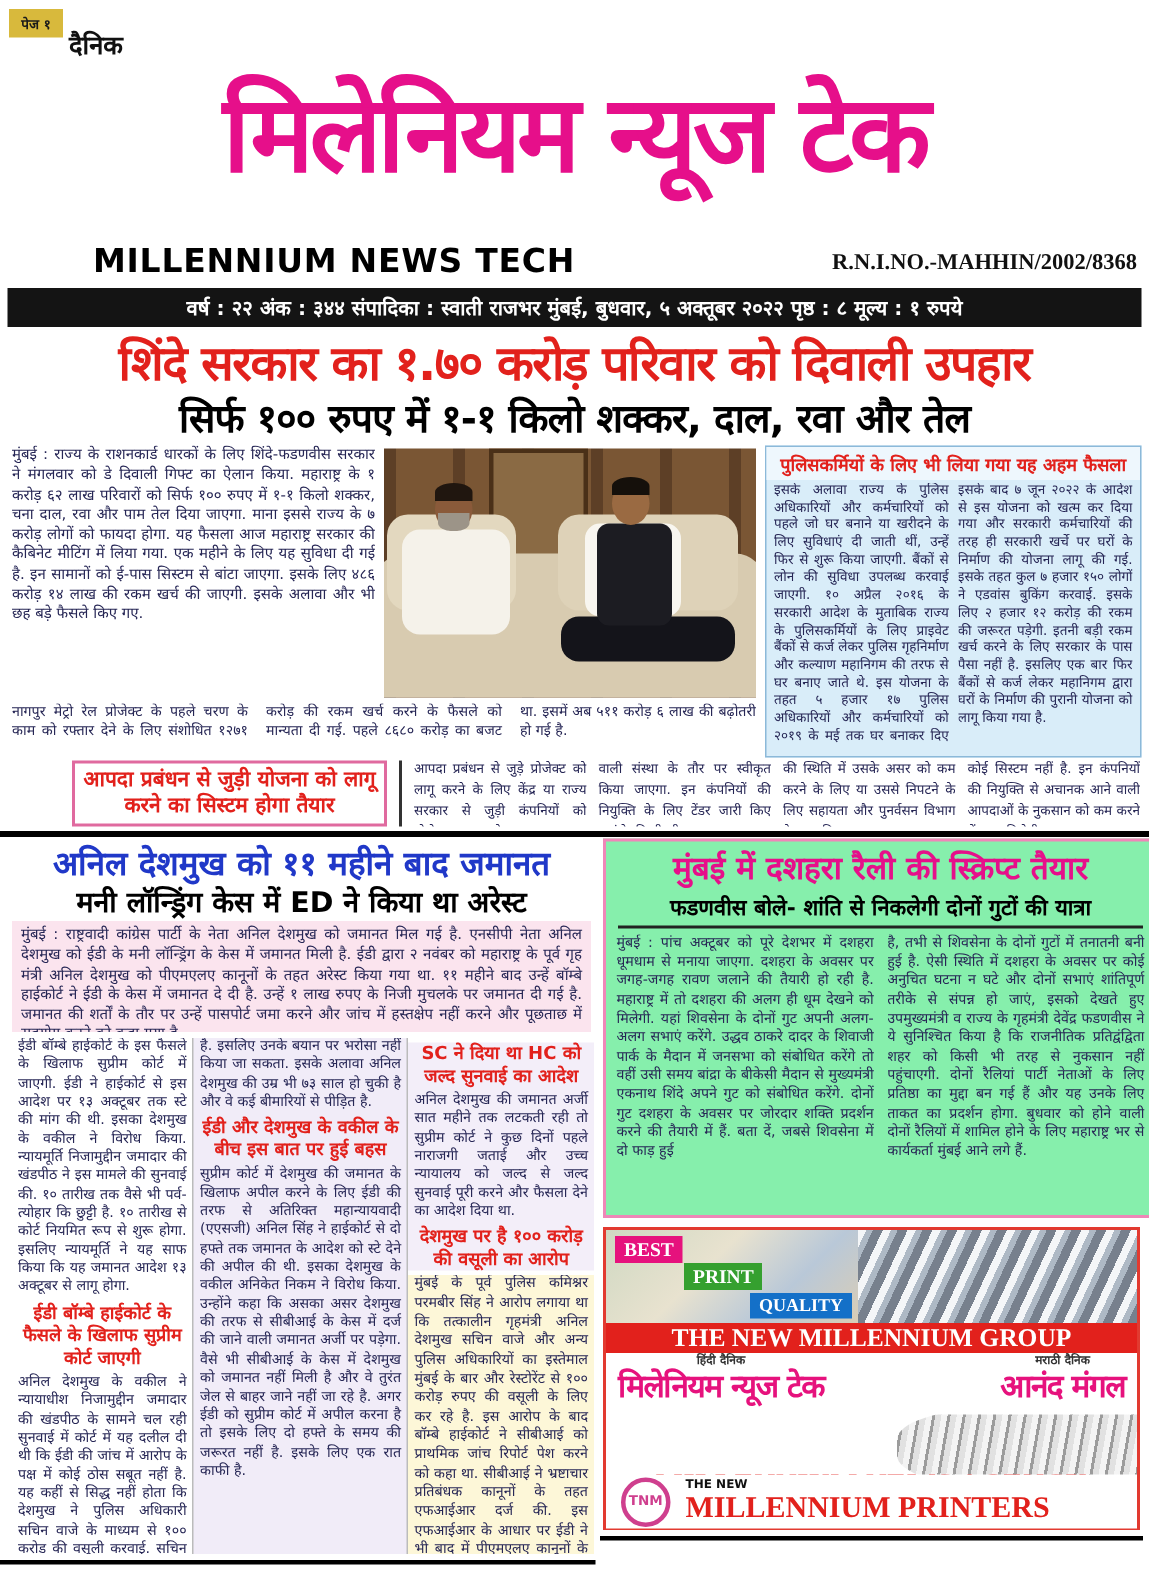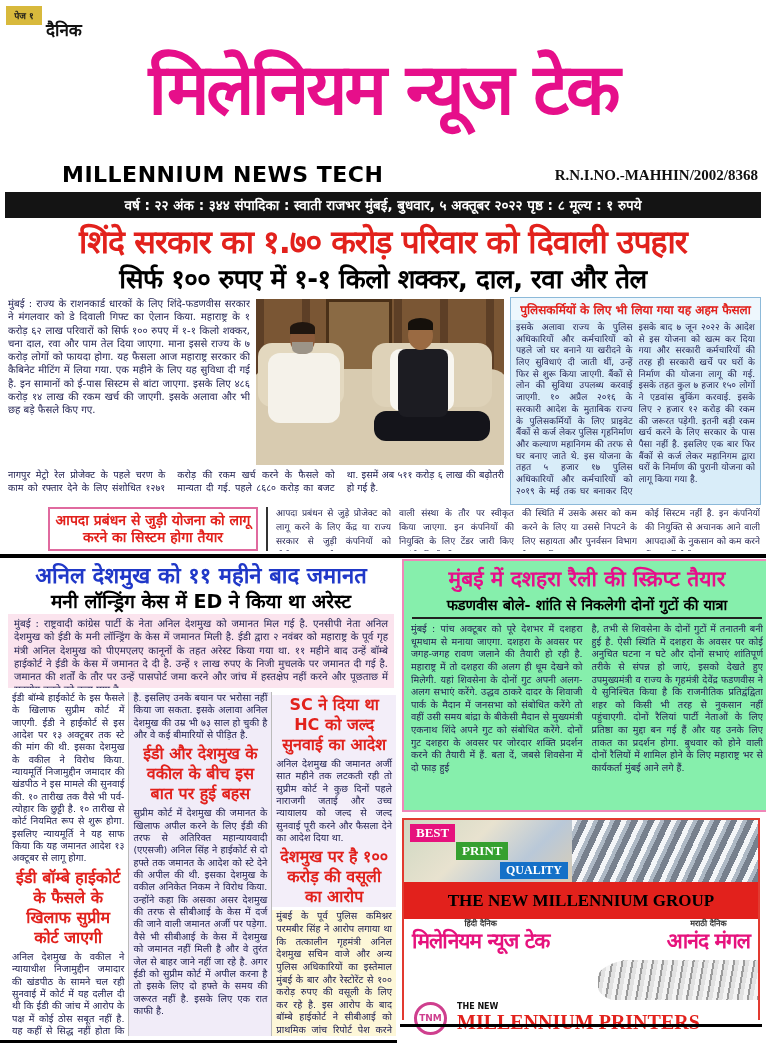--- a/index.html
+++ b/index.html
@@ -63,40 +63,40 @@
   .d2-intro{left:8px;top:614px;width:386px;height:74px;background:#fbe4ee;font-size:10px;
     padding:3px 6px;box-sizing:border-box;}
   .d2-cols{left:8px;top:692px;width:388px;height:344px;display:flex;overflow:hidden;}
   .dc{padding:0 4px;overflow:hidden;font-size:9.5px;line-height:1.3;text-align:justify;box-sizing:border-box;}
   .dc1{width:128px;}
   .dc2{width:153px;background:#f1ecf8;border-left:1px solid #bbb;border-right:1px solid #bbb;}
   .dc3{width:132px;padding:0;}
   .dc3 .seg{padding:0 4px;}
   .seg-lav{background:#f3eef9;}
   .seg-yel{background:#fdf7d8;}
-  .ch{color:#e2211c;font-weight:bold;text-align:center;font-size:16px;line-height:1.25;margin:3px 0;}
+  .ch{color:#e2211c;font-weight:bold;text-align:center;font-size:12px;line-height:1.25;margin:3px 0;}
   .rule-left{left:0;top:1040px;width:397px;height:3px;background:#000;}
   
   .duss{left:402px;top:559px;width:370px;height:253px;background:#86efac;border:2px solid #ef86b8;box-sizing:border-box;}
   .du-head{color:#e60f8a;font-weight:bold;text-align:center;font-size:21px;margin-top:3px;white-space:nowrap;}
   .du-sub{color:#000;font-weight:bold;text-align:center;font-size:14.5px;border-bottom:2px solid #222;
     margin:2px 8px 4px;padding-bottom:3px;white-space:nowrap;}
   .du-cols{display:flex;gap:9px;padding:0 7px;height:188px;overflow:hidden;}
   .du-col{flex:1;font-size:9.5px;line-height:1.33;text-align:justify;overflow:hidden;}
   
   .ad{left:402px;top:818px;width:358px;height:202px;border:2px solid #e23a30;box-sizing:border-box;background:#fff;}
   .ad-imgs{display:flex;height:62px;}
   .ad-collage{width:168px;position:relative;overflow:hidden;
     background:linear-gradient(135deg,#cfd8c2,#e8e2cf 40%,#b9c8d8 70%,#d9cdb6);}
   .chip{position:absolute;color:#fff;font-weight:bold;font-family:"Liberation Serif",serif;padding:1px 6px;}
   .chip-best{left:6px;top:4px;background:#e6127d;font-size:13px;}
   .chip-print{left:52px;top:22px;background:#35a02f;font-size:13px;}
   .chip-quality{left:96px;top:42px;background:#1470c8;font-size:12px;}
   .ad-press{flex:1;background:repeating-linear-gradient(115deg,#f4f6f8 0 5px,#aeb9c5 5px 9px,#77808d 9px 15px);}
-  .ad-banner{height:37px;background:#e2211c;color:#000000;font-weight:bold;
+  .ad-banner{height:20px;background:#e2211c;color:#ffffff;font-weight:bold;
     font-family:"Liberation Serif",serif;font-size:17px;display:flex;align-items:center;justify-content:center;}
   .ad-brands{display:flex;justify-content:space-between;align-items:flex-start;padding:1px 8px 0;height:40px;background:#fff;}
   .brand{text-align:center;}
   .brand .lbl{display:block;font-size:8px;font-weight:bold;color:#333;line-height:1;}
   .brand .bn{color:#e6127d;font-weight:bold;font-size:21px;letter-spacing:-1px;line-height:1.3;white-space:nowrap;}
   .ad-agency{position:relative;height:40px;background:#fff;overflow:hidden;}
   .rolls{position:absolute;right:0;top:-4px;width:160px;height:52px;opacity:.85;border-radius:40% 0 0 40%;
     background:repeating-linear-gradient(100deg,#f2f2f2 0 4px,#8a8a8a 4px 6px,#dcdcdc 6px 10px);}
   .ag-name{position:relative;color:#e2211c;font-family:"Liberation Serif",serif;font-weight:bold;
     font-size:19px;text-align:center;letter-spacing:.5px;line-height:1.15;white-space:nowrap;margin-top:36px;}

